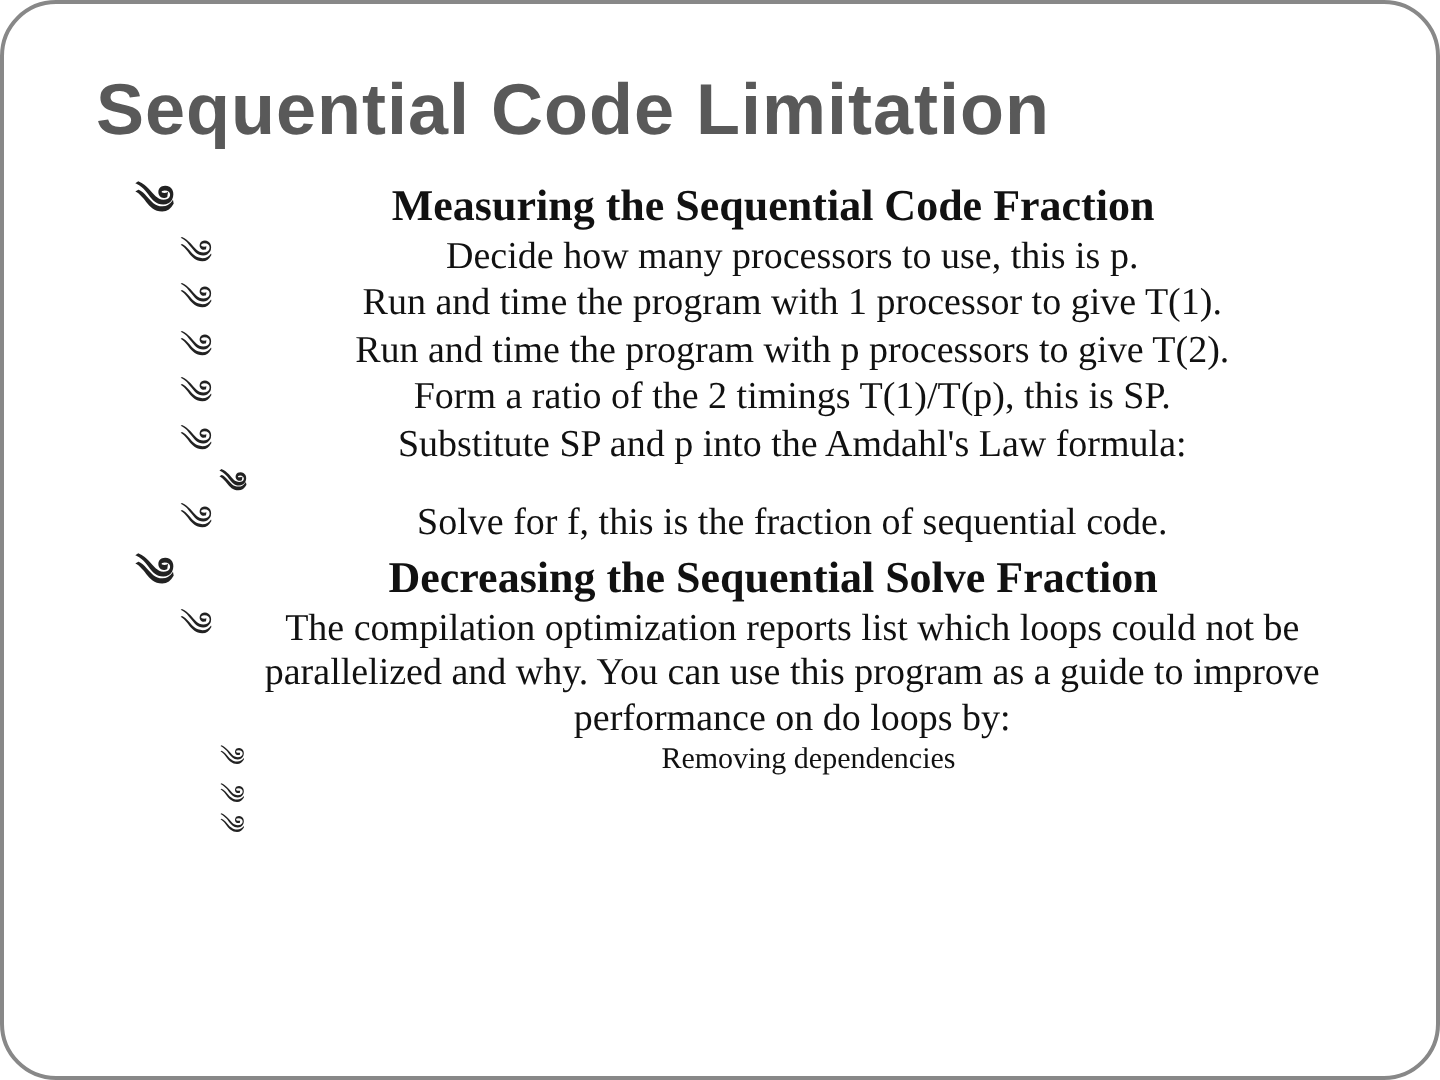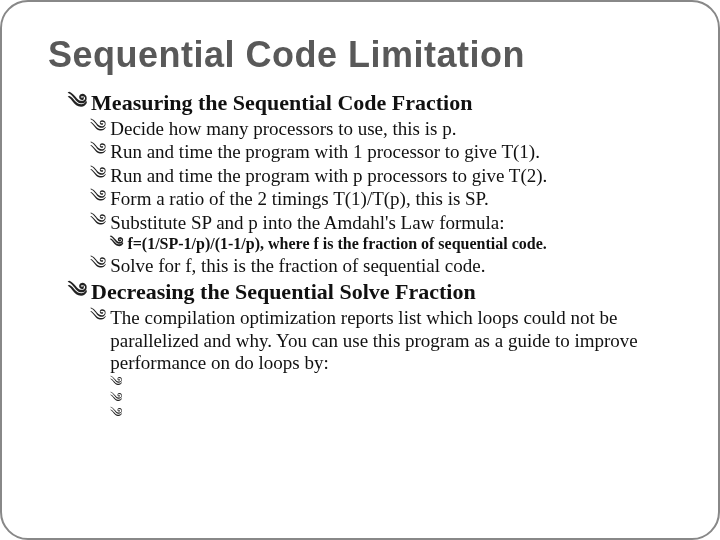--- a/index.html
+++ b/index.html
@@ -18,21 +18,21 @@
     font-weight: bold;
     color: #595959;
     margin-bottom: 14px;
     letter-spacing: 0.5px;
   }
   .b1 { padding-left: 20px; }
   .b2 { padding-left: 42px; }
   .b3 { padding-left: 62px; }
   .row { display: flex; align-items: flex-start; margin-bottom: 1px; }
   .bullet { flex: 0 0 auto; color: #222; margin-right: 4px; line-height: 1.1; }
-  .txt { flex: 1 1 auto; color: #111; line-height: 1.18; }
+  .txt { flex: 1 1 auto; color: #111; line-height: 1.18; text-align: center; }
   .sz-head { font-size: 22px; font-weight: bold; }
   .sz-head .bullet { font-size: 20px; }
   .sz-body { font-size: 19px; }
   .sz-body .bullet { font-size: 17px; }
   .sz-small { font-size: 16px; font-weight: bold; }
   .sz-small .bullet { font-size: 14px; }
   .sz-tiny { font-size: 15px; }
   .sz-tiny .bullet { font-size: 13px; }
   .b1.sz-head { margin-top: 2px; margin-bottom: 2px; }
 </style>
@@ -63,38 +63,38 @@
   <div class="row b2 sz-body">
     <span class="bullet">༄</span>
     <span class="txt">Form a ratio of the 2 timings T(1)/T(p), this is SP.</span>
   </div>
   <div class="row b2 sz-body">
     <span class="bullet">༄</span>
     <span class="txt">Substitute SP and p into the Amdahl's Law formula:</span>
   </div>
   <div class="row b3 sz-small">
     <span class="bullet">༄</span>
-    <span class="txt">f=(1/SP-1/p)/(1-1/p), where f is the fraction of sequential code.</span>
   </div>
   <div class="row b2 sz-body">
     <span class="bullet">༄</span>
     <span class="txt">Solve for f, this is the fraction of sequential code.</span>
   </div>
 
   <div class="row b1 sz-head">
     <span class="bullet">༄</span>
     <span class="txt">Decreasing the Sequential Solve Fraction</span>
   </div>
 
   <div class="row b2 sz-body">
     <span class="bullet">༄</span>
     <span class="txt">The compilation optimization reports list which loops could not be parallelized and why. You can use this program as a guide to improve performance on do loops by:</span>
   </div>
   <div class="row b3 sz-tiny">
     <span class="bullet">༄</span>
+    <span class="txt">Removing dependencies</span>
   </div>
   <div class="row b3 sz-tiny">
     <span class="bullet">༄</span>
   </div>
   <div class="row b3 sz-tiny">
     <span class="bullet">༄</span>
   </div>
 
 </div>
 

